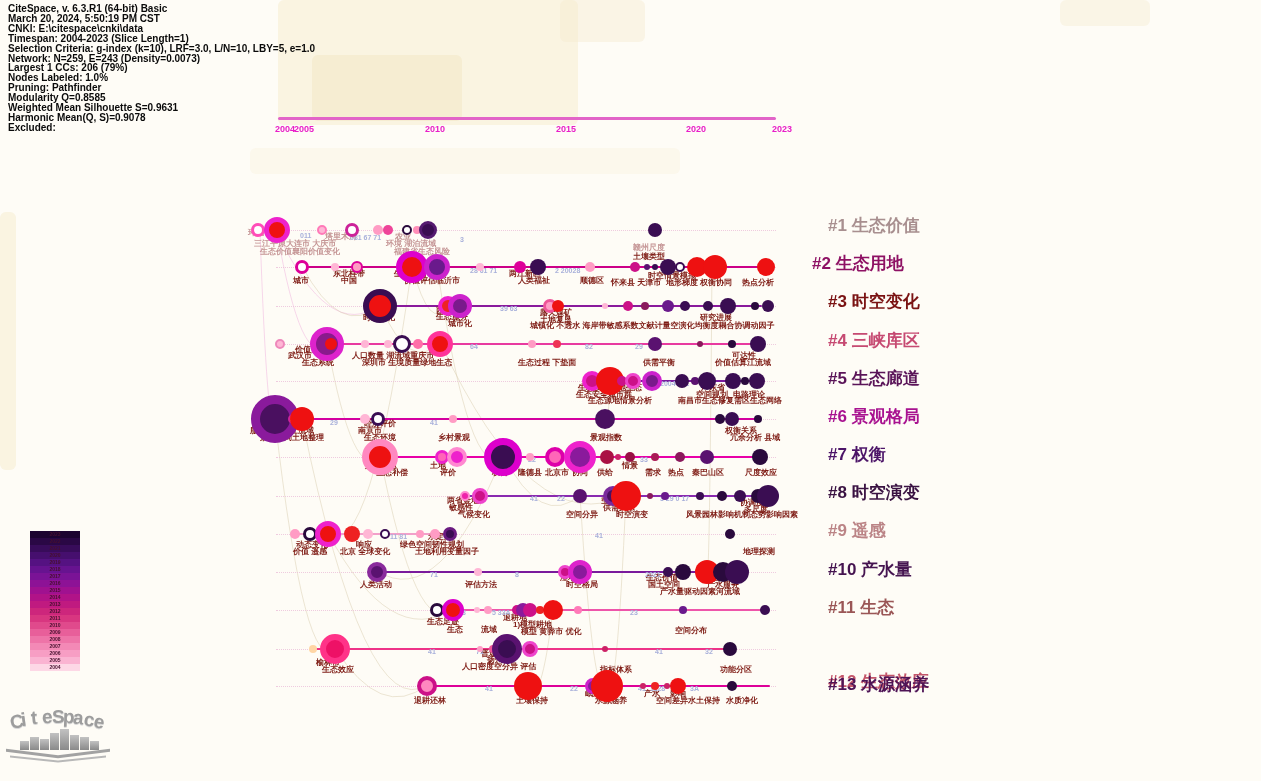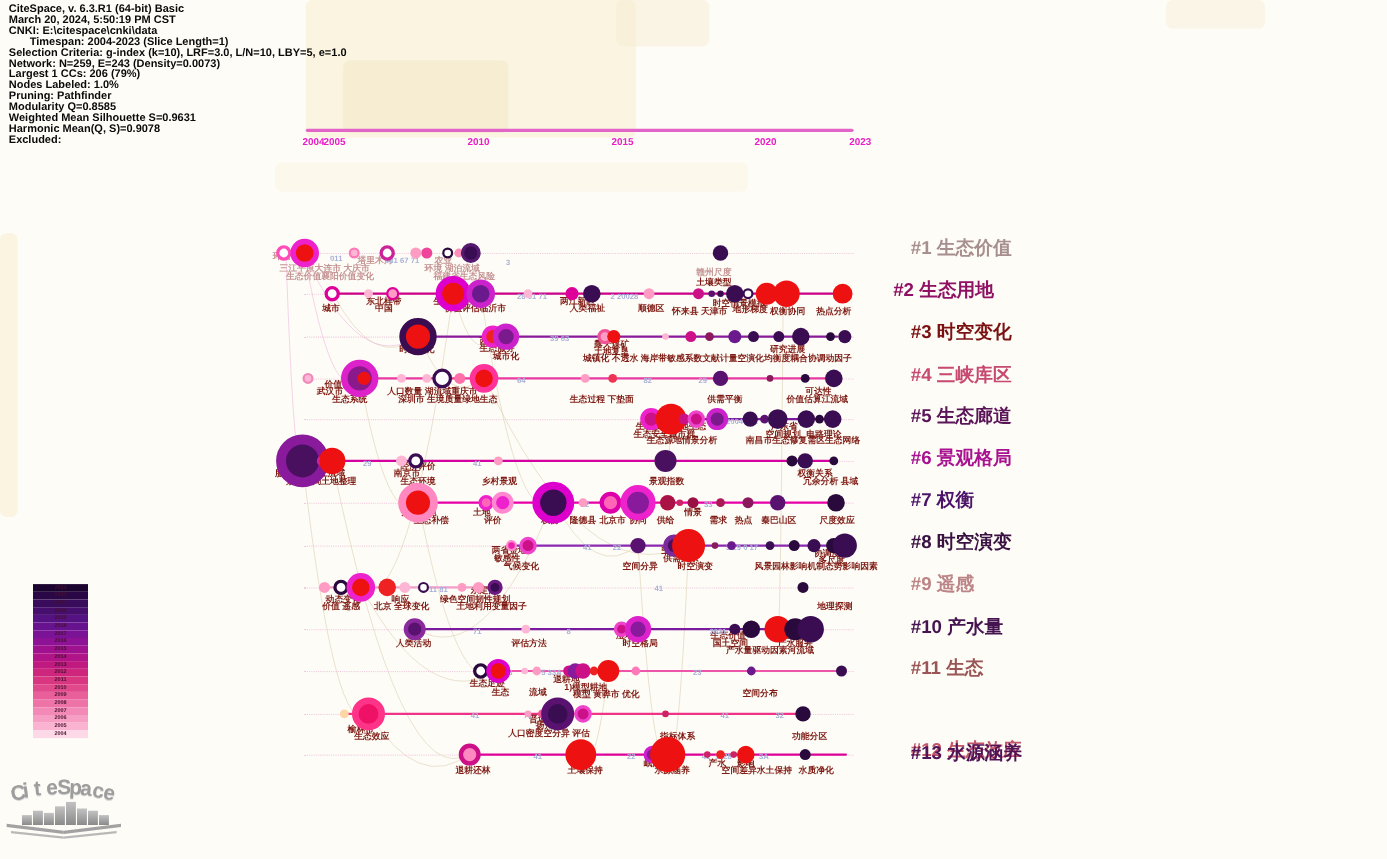--- a/index.html
+++ b/index.html
@@ -32,21 +32,21 @@
   <div class="blob" style="left:278px;top:0;width:300px;height:125px;background:rgba(246,236,208,.55);"></div>
   <div class="blob" style="left:312px;top:55px;width:150px;height:66px;background:rgba(242,230,196,.5);"></div>
   <div class="blob" style="left:560px;top:0;width:85px;height:42px;background:rgba(246,236,208,.45);"></div>
   <div class="blob" style="left:0;top:212px;width:16px;height:258px;background:rgba(246,236,208,.55);"></div>
   <div class="blob" style="left:250px;top:148px;width:430px;height:26px;background:rgba(246,236,208,.25);"></div>
   <div class="blob" style="left:1060px;top:0;width:90px;height:26px;background:rgba(246,236,208,.4);"></div>
   <div id="viz" style="position:absolute;left:0;top:0;width:100%;height:100%;">
       <div class="hline" style="left: 8px; top: 3px;">CiteSpace, v. 6.3.R1 (64-bit) Basic</div>
       <div class="hline" style="left: 8px; top: 12.9px;">March 20, 2024, 5:50:19 PM CST</div>
       <div class="hline" style="left: 8px; top: 22.8px;">CNKI: E:\citespace\cnki\data</div>
-      <div class="hline" style="left: 8px; top: 32.7px; margin-left: 19px;">Timespan: 2004-2023 (Slice Length=1)</div>
+      <div class="hline" style="left: 8px; top: 32.7px;">Timespan: 2004-2023 (Slice Length=1)</div>
       <div class="hline" style="left: 8px; top: 42.6px;">Selection Criteria: g-index (k=10), LRF=3.0, L/N=10, LBY=5, e=1.0</div>
       <div class="hline" style="left: 8px; top: 52.5px;">Network: N=259, E=243 (Density=0.0073)</div>
       <div class="hline" style="left: 8px; top: 62.4px;">Largest 1 CCs: 206 (79%)</div>
       <div class="hline" style="left: 8px; top: 72.3px;">Nodes Labeled: 1.0%</div>
       <div class="hline" style="left: 8px; top: 82.2px;">Pruning: Pathfinder</div>
       <div class="hline" style="left: 8px; top: 92.1px;">Modularity Q=0.8585</div>
       <div class="hline" style="left: 8px; top: 102px;">Weighted Mean Silhouette S=0.9631</div>
       <div class="hline" style="left: 8px; top: 111.9px;">Harmonic Mean(Q, S)=0.9078</div>
       <div class="hline" style="left: 8px; top: 121.8px;">Excluded:</div>
       <div class="axisline" style="left: 278px; top: 117px; width: 498px; background: rgb(226, 100, 200);"></div>
@@ -109,21 +109,21 @@
       <div class="klab" style="left: 333px; top: 270px;">东北样带</div>
       <div class="klab" style="left: 341px; top: 277px;">中国</div>
       <div class="klab" style="left: 394px; top: 270px;">生态用地</div>
       <div class="klab" style="left: 404px; top: 277px;">价值评估临沂市</div>
       <div class="klab" style="left: 509px; top: 270px;">两江新区</div>
       <div class="klab" style="left: 518px; top: 277px;">人类福祉</div>
       <div class="klab" style="left: 580px; top: 277px;">顺德区</div>
       <div class="klab" style="left: 633px; top: 253px;">土壤类型</div>
       <div class="klab" style="left: 648px; top: 272px;">时空情景模拟</div>
       <div class="klab" style="left: 611px; top: 279px;">怀来县 天津市</div>
-      <div class="klab" style="left: 666px; top: 279px; font-family: Liberation Mono, monospace;">地形梯度</div>
+      <div class="klab" style="left: 666px; top: 279px;">地形梯度</div>
       <div class="klab" style="left: 700px; top: 279px;">权衡协同</div>
       <div class="klab" style="left: 742px; top: 279px;">热点分析</div>
       <div class="klab n" style="left: 470px; top: 267px;">28 61 71</div>
       <div class="klab n" style="left: 555px; top: 267px;">2 20028</div>
       <div class="node" style="left: 295px; top: 260px; width: 14px; height: 14px; background: rgb(255, 255, 255); border: 3px solid rgb(221, 0, 153);"></div>
       <div class="node" style="left: 331px; top: 263px; width: 8px; height: 8px; background: rgb(255, 182, 213);"></div>
       <div class="node" style="left: 351px; top: 261px; width: 12px; height: 12px; background: rgb(255, 156, 196); border: 2px solid rgb(221, 0, 153);"></div>
       <div class="node" style="left: 396px; top: 251px; width: 32px; height: 32px; background: rgb(238, 17, 17); border: 6px solid rgb(221, 0, 204);"></div>
       <div class="node" style="left: 424px; top: 254px; width: 26px; height: 26px; background: rgb(106, 26, 140); border: 5px solid rgb(204, 34, 204);"></div>
       <div class="node" style="left: 476px; top: 263px; width: 8px; height: 8px; background: rgb(255, 182, 213);"></div>

